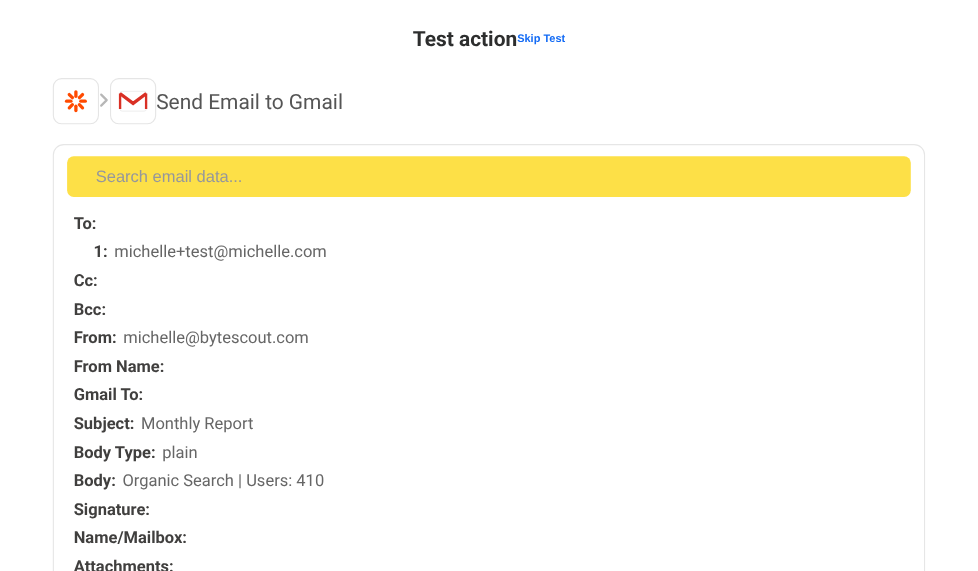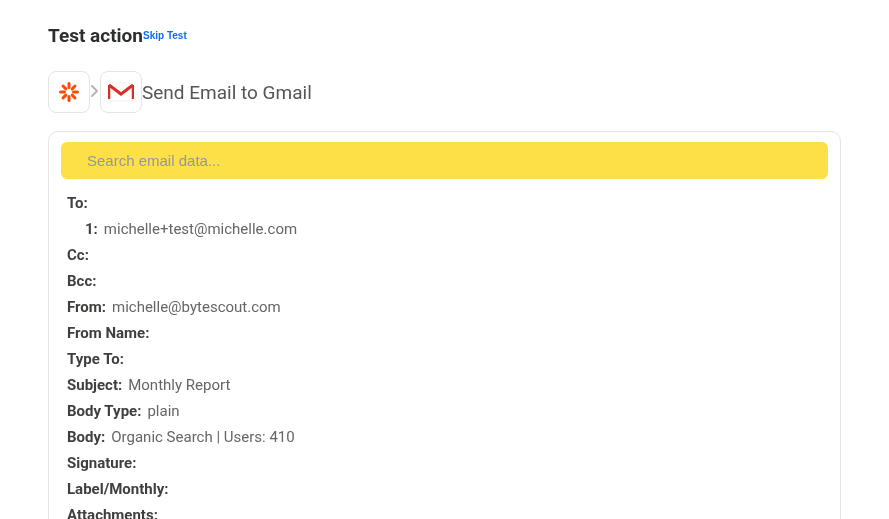--- a/index.html
+++ b/index.html
@@ -12,21 +12,21 @@
       background: #ffffff;
       color: #333;
       padding: 0;
     }
     .container {
       max-width: 889px;
       padding: 24px 48px;
     }
     .header {
       display: flex;
-      justify-content: flex-start;
+      justify-content: center;
       align-items: center;
       margin-bottom: 24px;
     }
     .title {
       font-size: 19px;
       font-weight: 700;
       color: #2d2e2e;
     }
     .skip-test {
       font-size: 10px;
@@ -173,41 +173,41 @@
       </div>
       <div class="data-row">
         <span class="field-label">From:</span>
         <span class="field-value">michelle@bytescout.com</span>
       </div>
       <div class="data-row">
         <span class="field-label">From Name:</span>
         <span class="field-value"></span>
       </div>
       <div class="data-row">
-        <span class="field-label">Type To:</span>
+        <span class="field-label">Gmail To:</span>
         <span class="field-value"></span>
       </div>
       <div class="data-row">
         <span class="field-label">Subject:</span>
         <span class="field-value">Monthly Report</span>
       </div>
       <div class="data-row">
         <span class="field-label">Body Type:</span>
         <span class="field-value">plain</span>
       </div>
       <div class="data-row">
         <span class="field-label">Body:</span>
         <span class="field-value">Organic Search | Users: 410</span>
       </div>
       <div class="data-row">
         <span class="field-label">Signature:</span>
         <span class="field-value"></span>
       </div>
       <div class="data-row">
-        <span class="field-label">Label/Monthly:</span>
+        <span class="field-label">Name/Mailbox:</span>
         <span class="field-value"></span>
       </div>
       <div class="data-row">
         <span class="field-label">Attachments:</span>
         <span class="field-value"></span>
       </div>
     </div>
   </div>
 </div>
 

